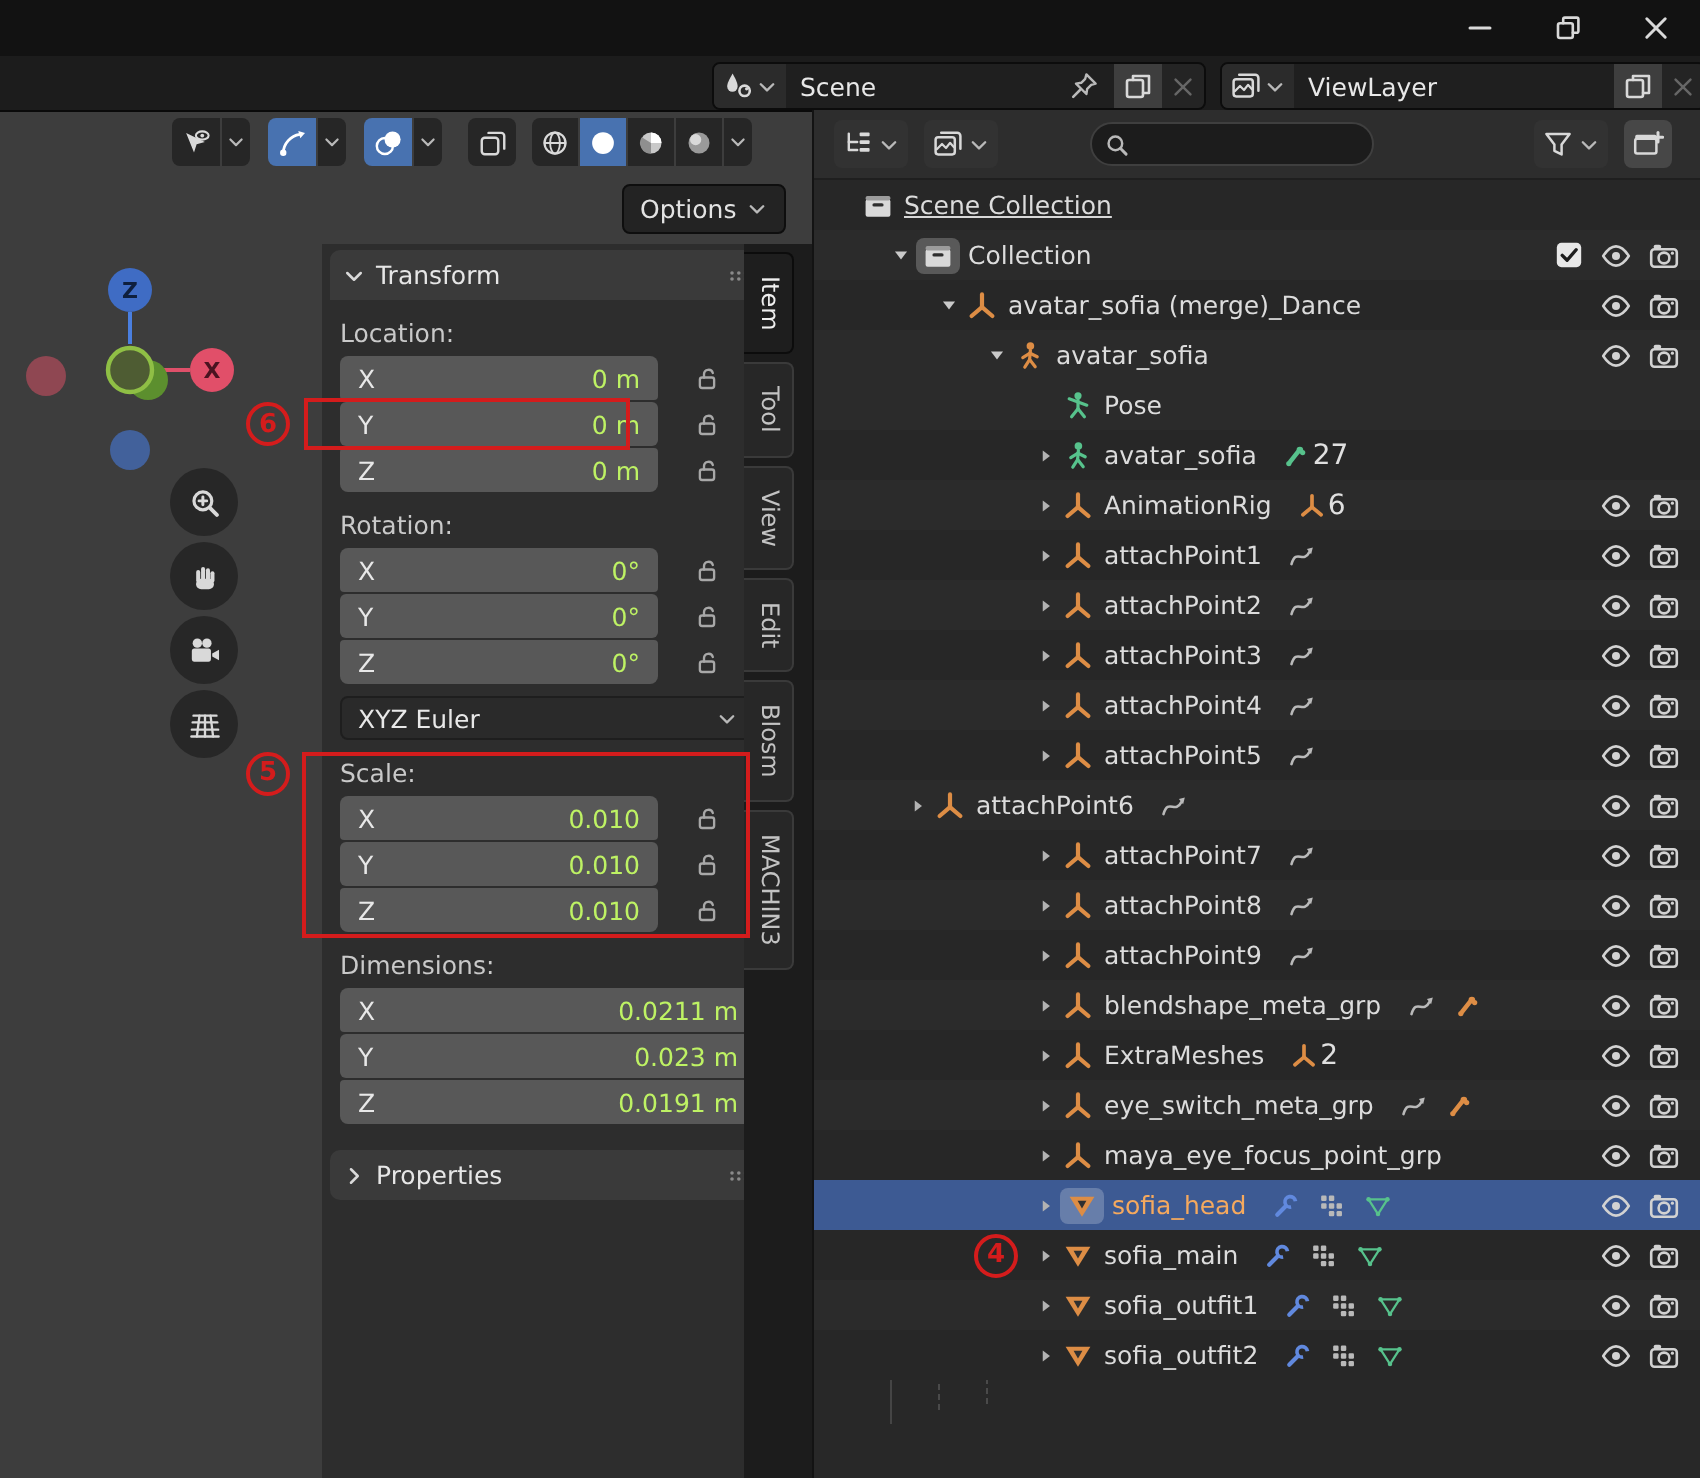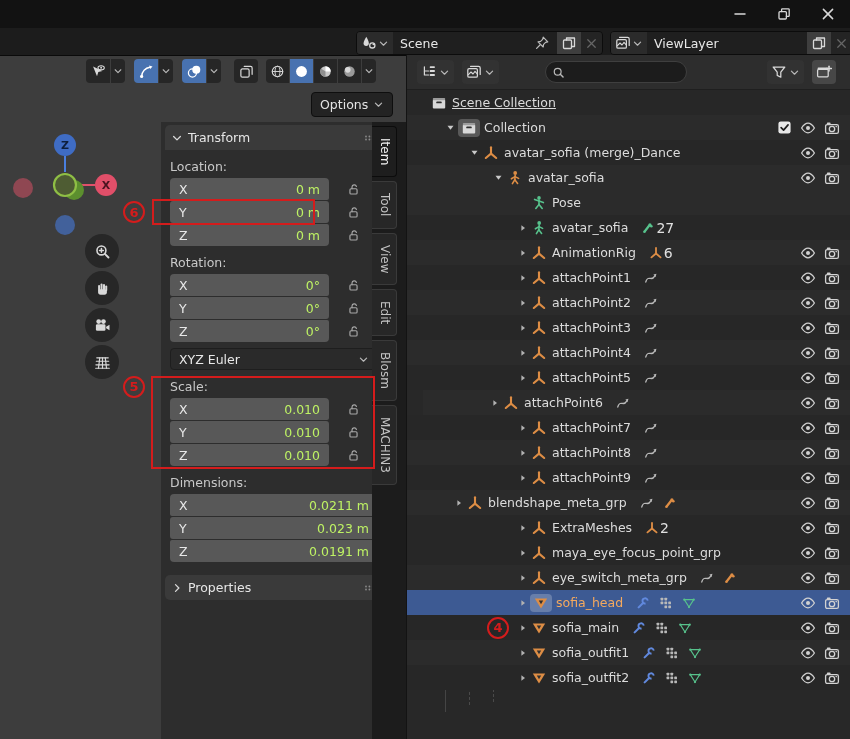--- a/index.html
+++ b/index.html
@@ -1007,21 +1007,21 @@
             <span>
               <svg width="16" height="16" viewBox="0 0 16 16">
                 <rect x="1.6" y="4.6" width="12.8" height="8.8" rx="1.6" fill="none" stroke="#d2d2d2" stroke-width="1.3"></rect>
                 <circle cx="8" cy="9" r="2.7" fill="none" stroke="#d2d2d2" stroke-width="1.3"></circle>
                 <rect x="2.8" y="2.4" width="3.8" height="2" rx="1" fill="#d2d2d2"></rect>
                 <circle cx="12.2" cy="6.6" r="0.8" fill="#d2d2d2"></circle>
               </svg>
             </span>
           </span>
         </div>
-        <div class="orow odd" style="padding-left: 64px; margin-left: 16px;">
+        <div class="orow odd" style="padding-left: 44px;">
           <span class="slot">
             <svg width="10" height="10" viewBox="0 0 16 16">
               <path d="M5.4 3.6 L11.2 8 L5.4 12.4 Z" fill="#b2b2b2"></path>
             </svg>
           </span>
           <span class="oicon">
             <svg width="16" height="16" viewBox="0 0 16 16">
               <path d="M8 8.6 L8 2.2" fill="none" stroke="#dd8d45" stroke-width="2.1" stroke-linecap="round" stroke-linejoin="round"></path>
               <path d="M8 8.6 L2.8 13" fill="none" stroke="#dd8d45" stroke-width="2.1" stroke-linecap="round" stroke-linejoin="round"></path>
               <path d="M8 8.6 L13.2 13" fill="none" stroke="#dd8d45" stroke-width="2.1" stroke-linecap="round" stroke-linejoin="round"></path>
@@ -1163,21 +1163,21 @@
             <span>
               <svg width="16" height="16" viewBox="0 0 16 16">
                 <rect x="1.6" y="4.6" width="12.8" height="8.8" rx="1.6" fill="none" stroke="#d2d2d2" stroke-width="1.3"></rect>
                 <circle cx="8" cy="9" r="2.7" fill="none" stroke="#d2d2d2" stroke-width="1.3"></circle>
                 <rect x="2.8" y="2.4" width="3.8" height="2" rx="1" fill="#d2d2d2"></rect>
                 <circle cx="12.2" cy="6.6" r="0.8" fill="#d2d2d2"></circle>
               </svg>
             </span>
           </span>
         </div>
-        <div class="orow odd" style="padding-left: 44px;">
+        <div class="orow odd" style="padding-left: 108px;">
           <span class="slot">
             <svg width="10" height="10" viewBox="0 0 16 16">
               <path d="M5.4 3.6 L11.2 8 L5.4 12.4 Z" fill="#b2b2b2"></path>
             </svg>
           </span>
           <span class="oicon">
             <svg width="16" height="16" viewBox="0 0 16 16">
               <path d="M8 8.6 L8 2.2" fill="none" stroke="#dd8d45" stroke-width="2.1" stroke-linecap="round" stroke-linejoin="round"></path>
               <path d="M8 8.6 L2.8 13" fill="none" stroke="#dd8d45" stroke-width="2.1" stroke-linecap="round" stroke-linejoin="round"></path>
               <path d="M8 8.6 L13.2 13" fill="none" stroke="#dd8d45" stroke-width="2.1" stroke-linecap="round" stroke-linejoin="round"></path>
@@ -1251,51 +1251,20 @@
             <span>
               <svg width="16" height="16" viewBox="0 0 16 16">
                 <rect x="1.6" y="4.6" width="12.8" height="8.8" rx="1.6" fill="none" stroke="#d2d2d2" stroke-width="1.3"></rect>
                 <circle cx="8" cy="9" r="2.7" fill="none" stroke="#d2d2d2" stroke-width="1.3"></circle>
                 <rect x="2.8" y="2.4" width="3.8" height="2" rx="1" fill="#d2d2d2"></rect>
                 <circle cx="12.2" cy="6.6" r="0.8" fill="#d2d2d2"></circle>
               </svg>
             </span>
           </span>
         </div>
-        <div class="orow even" style="padding-left: 108px;">
-          <span class="slot">
-            <svg width="10" height="10" viewBox="0 0 16 16">
-              <path d="M5.4 3.6 L11.2 8 L5.4 12.4 Z" fill="#b2b2b2"></path>
-            </svg>
-          </span>
-          <span class="oicon">
-            <svg width="16" height="16" viewBox="0 0 16 16">
-              <path d="M8 8.6 L8 2.2" fill="none" stroke="#dd8d45" stroke-width="2.1" stroke-linecap="round" stroke-linejoin="round"></path>
-              <path d="M8 8.6 L2.8 13" fill="none" stroke="#dd8d45" stroke-width="2.1" stroke-linecap="round" stroke-linejoin="round"></path>
-              <path d="M8 8.6 L13.2 13" fill="none" stroke="#dd8d45" stroke-width="2.1" stroke-linecap="round" stroke-linejoin="round"></path>
-            </svg>
-          </span>
-          <span class="olabel">maya_eye_focus_point_grp</span>
-          <span class="rightico">
-            <span>
-              <svg width="16" height="16" viewBox="0 0 16 16">
-                <path d="M1.6 8 C3.8 4.6 6 3.2 8 3.2 S12.2 4.6 14.4 8 C12.2 11.4 10 12.8 8 12.8 S3.8 11.4 1.6 8 Z" fill="none" stroke="#d2d2d2" stroke-width="1.3" stroke-linecap="round" stroke-linejoin="round"></path>
-                <circle cx="8" cy="8" r="2" fill="#d2d2d2"></circle>
-              </svg>
-            </span>
-            <span>
-              <svg width="16" height="16" viewBox="0 0 16 16">
-                <rect x="1.6" y="4.6" width="12.8" height="8.8" rx="1.6" fill="none" stroke="#d2d2d2" stroke-width="1.3"></rect>
-                <circle cx="8" cy="9" r="2.7" fill="none" stroke="#d2d2d2" stroke-width="1.3"></circle>
-                <rect x="2.8" y="2.4" width="3.8" height="2" rx="1" fill="#d2d2d2"></rect>
-                <circle cx="12.2" cy="6.6" r="0.8" fill="#d2d2d2"></circle>
-              </svg>
-            </span>
-          </span>
-        </div>
         <div class="orow odd" style="padding-left: 108px;">
           <span class="slot">
             <svg width="10" height="10" viewBox="0 0 16 16">
               <path d="M5.4 3.6 L11.2 8 L5.4 12.4 Z" fill="#b2b2b2"></path>
             </svg>
           </span>
           <span class="oicon">
             <svg width="16" height="16" viewBox="0 0 16 16">
               <path d="M8 8.6 L8 2.2" fill="none" stroke="#dd8d45" stroke-width="2.1" stroke-linecap="round" stroke-linejoin="round"></path>
               <path d="M8 8.6 L2.8 13" fill="none" stroke="#dd8d45" stroke-width="2.1" stroke-linecap="round" stroke-linejoin="round"></path>
@@ -1312,20 +1281,51 @@
             </span>
             <span class="extra">
               <svg width="14" height="14" viewBox="0 0 16 16">
                 <path d="M4.6 11.4 L9 5.8" fill="none" stroke="#dd8d45" stroke-width="2.6" stroke-linecap="round" stroke-linejoin="round"></path>
                 <circle cx="10.2" cy="4.6" r="1.9" fill="#dd8d45"></circle>
                 <circle cx="11.8" cy="6" r="1.5" fill="#dd8d45"></circle>
                 <circle cx="3.9" cy="12.3" r="1.5" fill="#dd8d45"></circle>
               </svg>
             </span>
           </span>
+          <span class="rightico">
+            <span>
+              <svg width="16" height="16" viewBox="0 0 16 16">
+                <path d="M1.6 8 C3.8 4.6 6 3.2 8 3.2 S12.2 4.6 14.4 8 C12.2 11.4 10 12.8 8 12.8 S3.8 11.4 1.6 8 Z" fill="none" stroke="#d2d2d2" stroke-width="1.3" stroke-linecap="round" stroke-linejoin="round"></path>
+                <circle cx="8" cy="8" r="2" fill="#d2d2d2"></circle>
+              </svg>
+            </span>
+            <span>
+              <svg width="16" height="16" viewBox="0 0 16 16">
+                <rect x="1.6" y="4.6" width="12.8" height="8.8" rx="1.6" fill="none" stroke="#d2d2d2" stroke-width="1.3"></rect>
+                <circle cx="8" cy="9" r="2.7" fill="none" stroke="#d2d2d2" stroke-width="1.3"></circle>
+                <rect x="2.8" y="2.4" width="3.8" height="2" rx="1" fill="#d2d2d2"></rect>
+                <circle cx="12.2" cy="6.6" r="0.8" fill="#d2d2d2"></circle>
+              </svg>
+            </span>
+          </span>
+        </div>
+        <div class="orow even" style="padding-left: 108px;">
+          <span class="slot">
+            <svg width="10" height="10" viewBox="0 0 16 16">
+              <path d="M5.4 3.6 L11.2 8 L5.4 12.4 Z" fill="#b2b2b2"></path>
+            </svg>
+          </span>
+          <span class="oicon">
+            <svg width="16" height="16" viewBox="0 0 16 16">
+              <path d="M8 8.6 L8 2.2" fill="none" stroke="#dd8d45" stroke-width="2.1" stroke-linecap="round" stroke-linejoin="round"></path>
+              <path d="M8 8.6 L2.8 13" fill="none" stroke="#dd8d45" stroke-width="2.1" stroke-linecap="round" stroke-linejoin="round"></path>
+              <path d="M8 8.6 L13.2 13" fill="none" stroke="#dd8d45" stroke-width="2.1" stroke-linecap="round" stroke-linejoin="round"></path>
+            </svg>
+          </span>
+          <span class="olabel">maya_eye_focus_point_grp</span>
           <span class="rightico">
             <span>
               <svg width="16" height="16" viewBox="0 0 16 16">
                 <path d="M1.6 8 C3.8 4.6 6 3.2 8 3.2 S12.2 4.6 14.4 8 C12.2 11.4 10 12.8 8 12.8 S3.8 11.4 1.6 8 Z" fill="none" stroke="#d2d2d2" stroke-width="1.3" stroke-linecap="round" stroke-linejoin="round"></path>
                 <circle cx="8" cy="8" r="2" fill="#d2d2d2"></circle>
               </svg>
             </span>
             <span>
               <svg width="16" height="16" viewBox="0 0 16 16">
                 <rect x="1.6" y="4.6" width="12.8" height="8.8" rx="1.6" fill="none" stroke="#d2d2d2" stroke-width="1.3"></rect>

